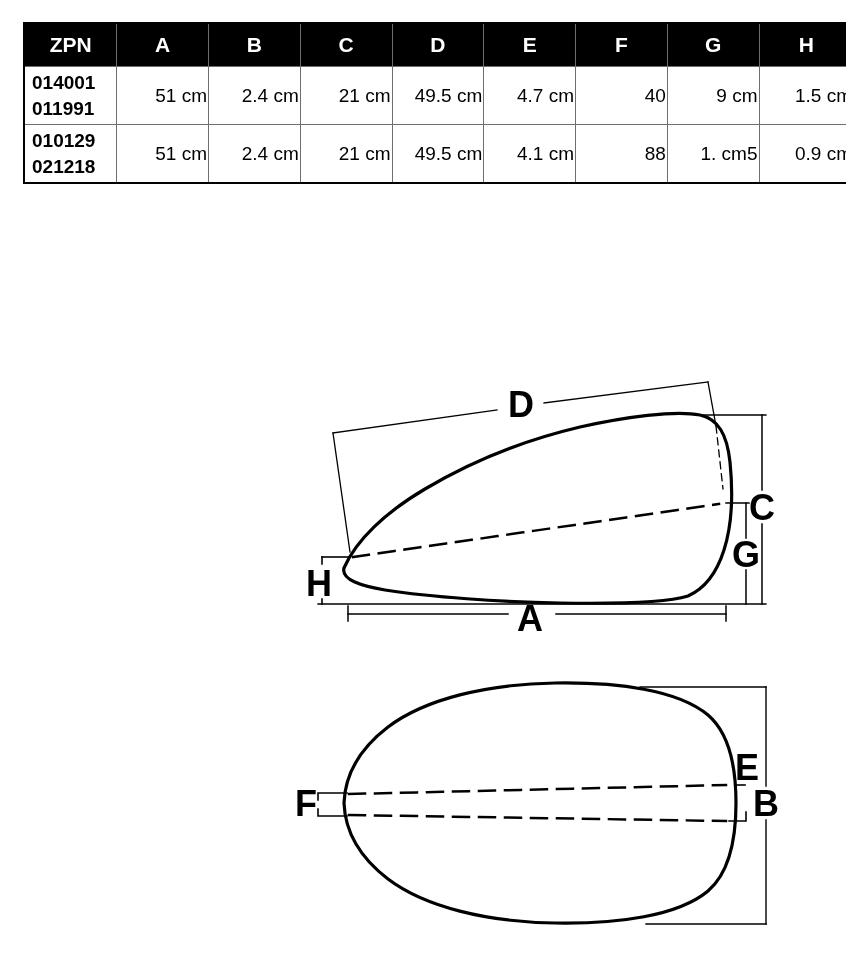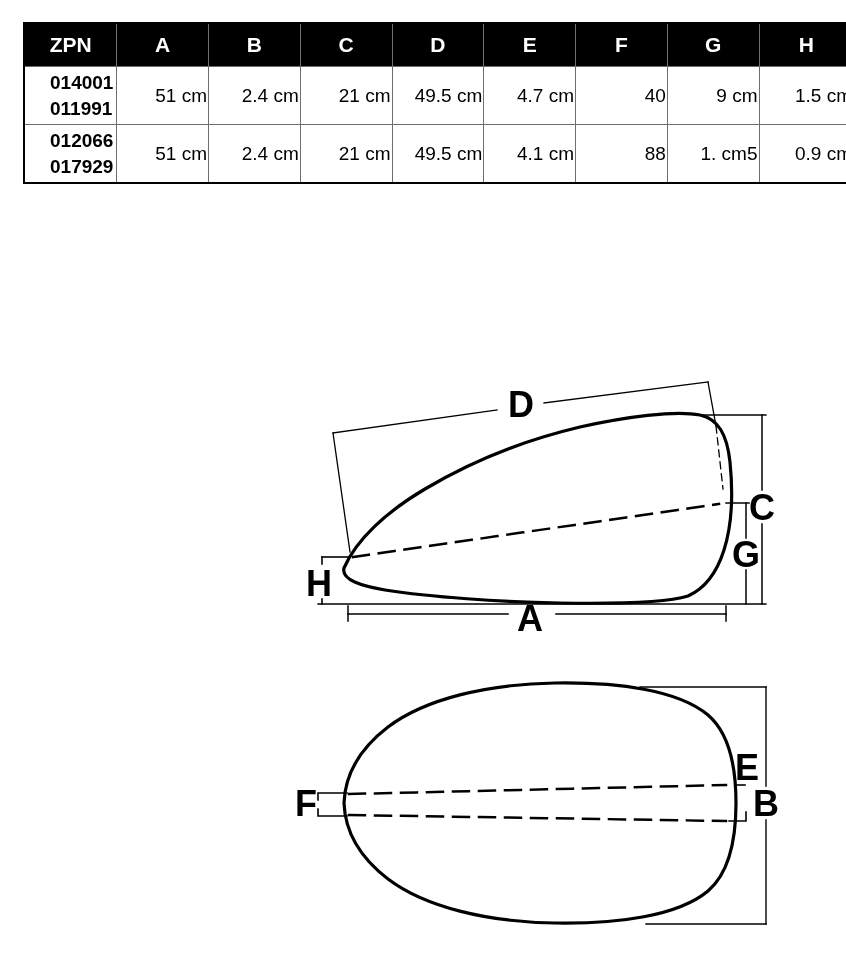--- a/index.html
+++ b/index.html
@@ -43,21 +43,21 @@
     background: #ffffff;
     color: #000000;
     font-size: 19px;
     height: 55px;
     text-align: right;
     vertical-align: middle;
   }
   table.spec td.zpn {
     font-weight: bold;
     text-align: left;
-    padding-left: 25px;
+    padding-left: 7px;
     line-height: 1.32;
   }
   col.c-zpn { width: 90px; }
   col.c-std { width: 89px; }
   col.c-h   { width: 92px; }
   svg.drawing {
     position: absolute;
     left: 0;
     top: 0;
   }
@@ -108,22 +108,22 @@
         <td>2.4 cm</td>
         <td>21 cm</td>
         <td>49.5 cm</td>
         <td>4.7 cm</td>
         <td>40</td>
         <td>9 cm</td>
         <td>1.5 cm</td>
       </tr>
       <tr>
         <td class="zpn">
-          <div>012066</div>
-          <div>017929</div>
+          <div>010129</div>
+          <div>021218</div>
         </td>
         <td>51 cm</td>
         <td>2.4 cm</td>
         <td>21 cm</td>
         <td>49.5 cm</td>
         <td>4.1 cm</td>
         <td>88</td>
         <td>1. cm5</td>
         <td>0.9 cm</td>
       </tr>

